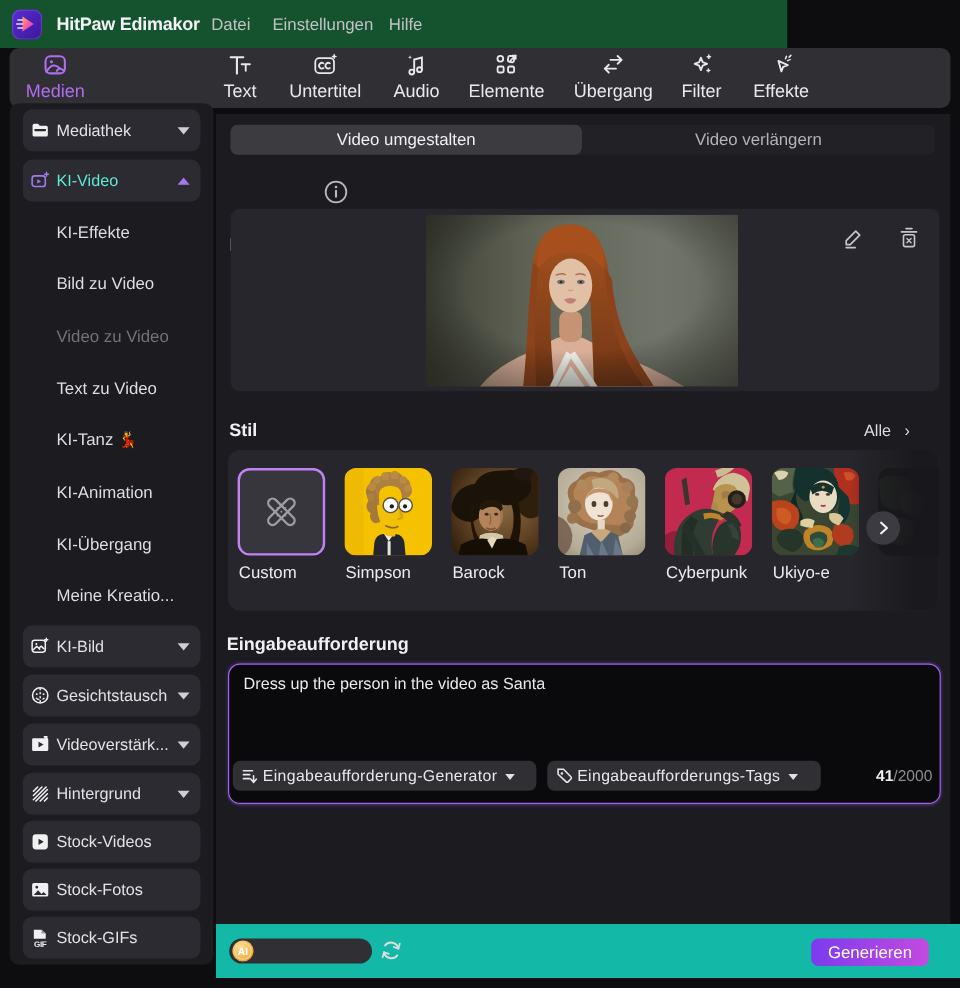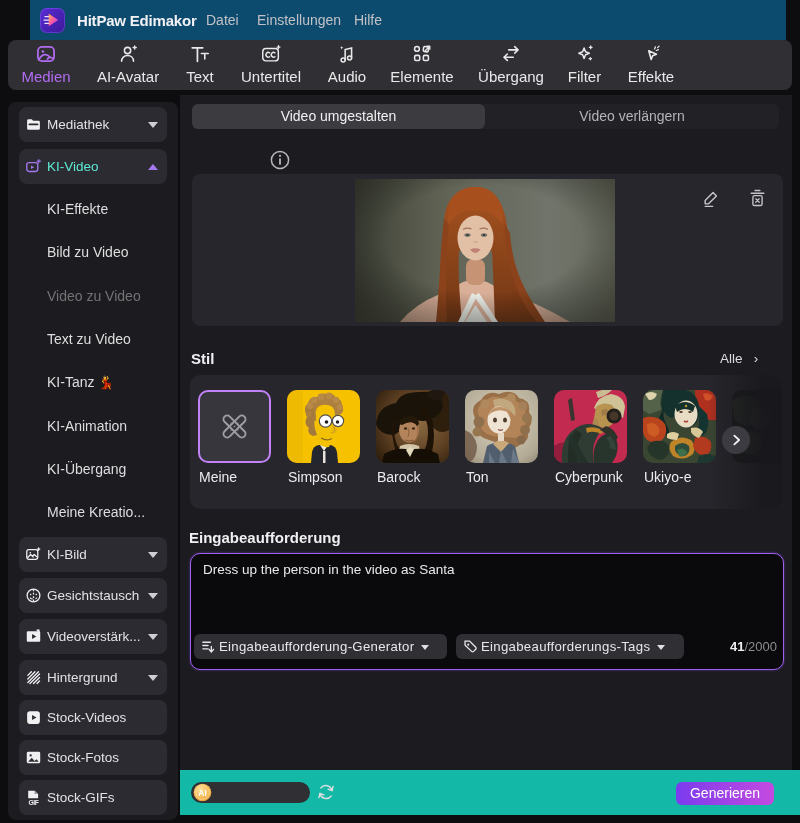--- a/index.html
+++ b/index.html
@@ -1,34 +1,34 @@
 <!DOCTYPE html>
 <html><head>
 <meta charset="utf-8">
 <style>
 * { margin:0; padding:0; box-sizing:border-box; }
 html,body { width:800px; height:823px; background:#0d0d10; font-family:"Liberation Sans", sans-serif; overflow:hidden; }
 #app { position:relative; width:800px; height:823px; background:#0d0d10; }
 .abs { position:absolute; }
 
 
-#titlebar { left:0; top:0; width:756px; height:40px; background:#0c4a6e;margin-left:30px; }
+#titlebar { left:0; top:0; width:656px; height:40px; background:#14532d; }
 #logo { left:10px; top:8px; width:25px; height:25px; border-radius:7px; background:linear-gradient(135deg,#5a2cd4,#3a1898); box-shadow:inset 0 0 0 1px rgba(150,110,255,0.35); }
 #apptitle { left:47px; top:12px; font-size:15px; font-weight:bold; color:#f2f2f4; letter-spacing:-0.2px; }
 .menuitem { top:12px; font-size:14px; color:#c2c2c6; }
 
 
 #toolbar { left:8px; top:40px; width:784px; height:50px; background:#303034; border-radius:8px; }
 .tbitem { position:absolute; top:0; height:50px; text-align:center; }
 .tbicon { position:absolute; top:3px; left:50%; transform:translateX(-50%); width:22px; height:22px; }
 .tblabel { position:absolute; top:28px; width:100%; font-size:15px; color:#e9e9eb; white-space:nowrap; text-align:center; }
 .tbactive .tblabel { color:#b16cf0; }
 
 
-#sidebar { left:8px; top:102px; width:170px; height:718px; background:#1b1b20; border-radius:8px; }
+#sidebar { left:8px; top:86px; width:170px; height:718px; background:#1b1b20; border-radius:8px; }
 .sbitem { position:absolute; left:11px; width:148px; height:35px; background:#2b2b31; border-radius:8px; }
 .sbicon { position:absolute; left:6px; top:9px; width:17px; height:17px; }
 .sblabel { position:absolute; left:28px; top:9.5px; font-size:13.5px; color:#e2e2e4; white-space:nowrap; }
 .sbcaret { position:absolute; right:9px; top:15px; width:0; height:0; border-left:5px solid transparent; border-right:5px solid transparent; border-top:6px solid #cfcfd3; }
 .sbsub { position:absolute; left:39px; font-size:14px; color:#dededf; white-space:nowrap; }
 
 
 #main { left:180px; top:95px; width:612px; height:720px; background:#1b1b20; }
 #tabbar { left:12px; top:9px; width:587px; height:25px; background:#222226; border-radius:6px; }
 #tab1 { left:0; top:0; width:293px; height:25px; background:#3b3b40; border-radius:6px; color:#f0f0f2; font-size:14px; line-height:25px; text-align:center; }
@@ -69,28 +69,20 @@
   </div>
 
   <div id="toolbar" class="abs">
     <div class="tbitem tbactive" style="left:6px; width:64px;">
       <svg class="tbicon" viewBox="0 0 24 24" fill="none" stroke="#b16cf0" stroke-width="1.9" stroke-linecap="round" stroke-linejoin="round">
         <rect x="3.2" y="4.2" width="17.6" height="15.6" rx="4.5"></rect>
         <circle cx="8.6" cy="9.3" r="1.4" fill="#b16cf0" stroke="none"></circle>
         <path d="M4 18.5 C8 11.5 12.5 11 16.5 15.5 M13.5 17.5 c1.2-2.2 3.8-2.6 5.8-0.6"></path>
       </svg>
       <div class="tblabel">Medien</div>
-    </div>
-    <div class="tbitem" style="left:80px; width:80px;">
-      <svg class="tbicon" viewBox="0 0 24 24" fill="none" stroke="#e9e9eb" stroke-width="1.7" stroke-linecap="round">
-        <circle cx="11.5" cy="8.2" r="3.4"></circle>
-        <path d="M5 20 c0-3.9 2.9-6.3 6.5-6.3 s6.5 2.4 6.5 6.3"></path>
-        <path d="M19.3 3.2v3.4 M17.6 4.9h3.4" stroke-width="1.5"></path>
-      </svg>
-      <div class="tblabel">AI-Avatar</div>
     </div>
     <div class="tbitem" style="left:168px; width:48px;">
       <svg class="tbicon" viewBox="0 0 24 24" fill="none" stroke="#e9e9eb" stroke-width="1.9" stroke-linecap="round">
         <path d="M3.5 5.2 H15 M9.2 5.2 V20"></path>
         <path d="M13.5 11.5 H21 M17.2 11.5 V17.5" stroke-width="1.7"></path>
       </svg>
       <div class="tblabel">Text</div>
     </div>
     <div class="tbitem" style="left:228px; width:70px;">
       <svg class="tbicon" viewBox="0 0 24 24" fill="none" stroke="#e9e9eb" stroke-width="1.6" stroke-linecap="round">
@@ -297,21 +289,21 @@
         <svg style="position:absolute; left:19px; top:19px; width:31px; height:31px;" viewBox="0 0 32 32" fill="none" stroke="#9d9da3" stroke-width="2">
           <rect x="12.2" y="1.5" width="7.6" height="29" rx="3.8" transform="rotate(45 16 16)"></rect>
           <rect x="12.2" y="1.5" width="7.6" height="29" rx="3.8" transform="rotate(-45 16 16)"></rect>
           <circle cx="16" cy="16" r="0.8" fill="#9d9da3" stroke="none"></circle>
           <circle cx="12.5" cy="12.5" r="0.7" fill="#9d9da3" stroke="none"></circle>
           <circle cx="19.5" cy="19.5" r="0.7" fill="#9d9da3" stroke="none"></circle>
           <circle cx="12.5" cy="19.5" r="0.7" fill="#9d9da3" stroke="none"></circle>
           <circle cx="19.5" cy="12.5" r="0.7" fill="#9d9da3" stroke="none"></circle>
         </svg>
       </div>
-      <div class="cardlabel" style="left:9px;">Meine</div>
+      <div class="cardlabel" style="left:9px;">Custom</div>
       <div class="card" style="left:97px;">
         <svg viewBox="0 0 73 73" preserveAspectRatio="none" style="width:73px;height:73px;">
           <rect width="73" height="73" fill="#f6c200"></rect>
           <path d="M0 0 H16 V73 H0 Z" fill="#eab403" opacity="0.6"></path>
           <path d="M24 73 L25 62 Q26 56 32 55 L43 55 Q49 56 50 62 L51 73 Z" fill="#23262e"></path>
           <path d="M33 55 L37 61 L41 55 Z" fill="#f0ebe0"></path>
           <rect x="36" y="61" width="2.5" height="12" fill="#e8e3d8"></rect>
           <path d="M30 30 Q29 44 31 52 Q34 58 42 57 Q46 50 45 32 Z" fill="#f2c105"></path>
           <path d="M30 38 L27 40 Q25 42 27 44 L30 45 Z" fill="#f2c105"></path>
           <path d="M45 36 L49 38 Q51 40 49 43 L45 44 Z" fill="#e9b804"></path>

